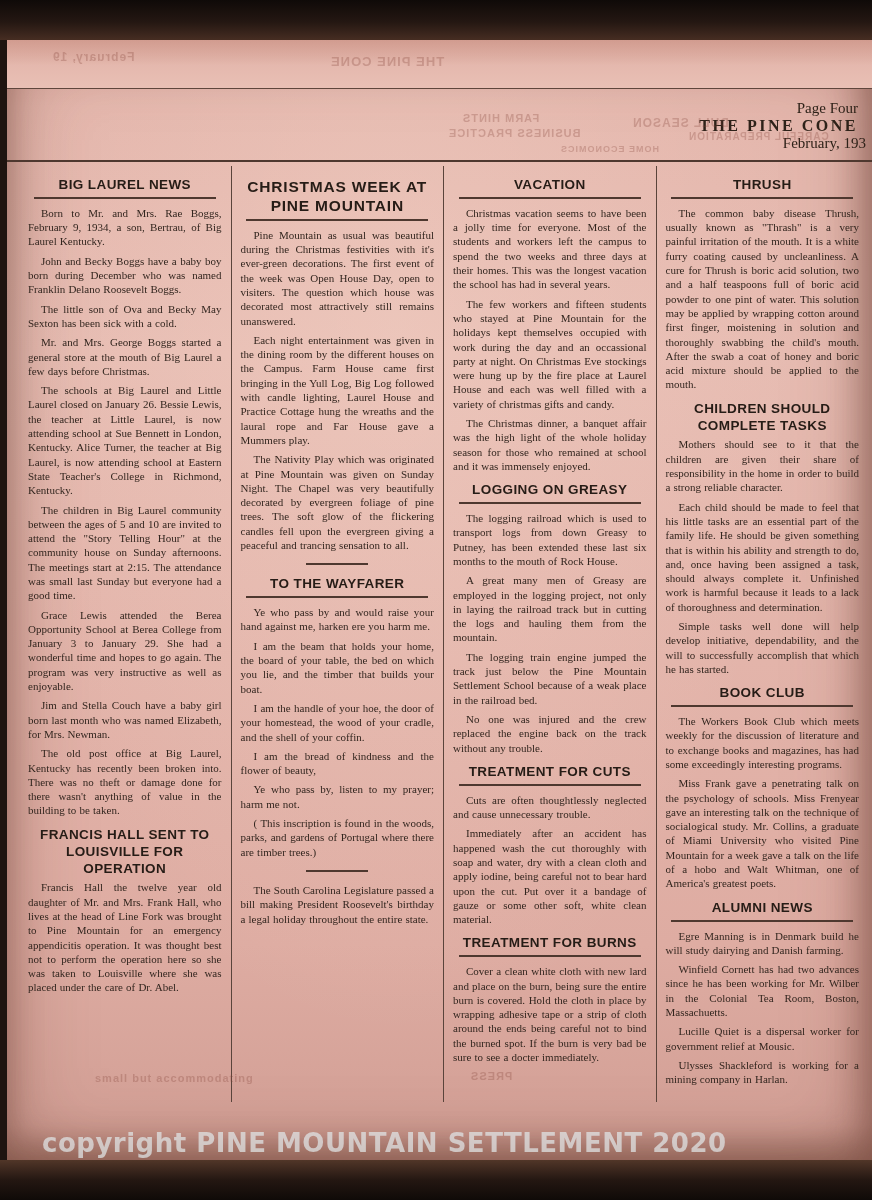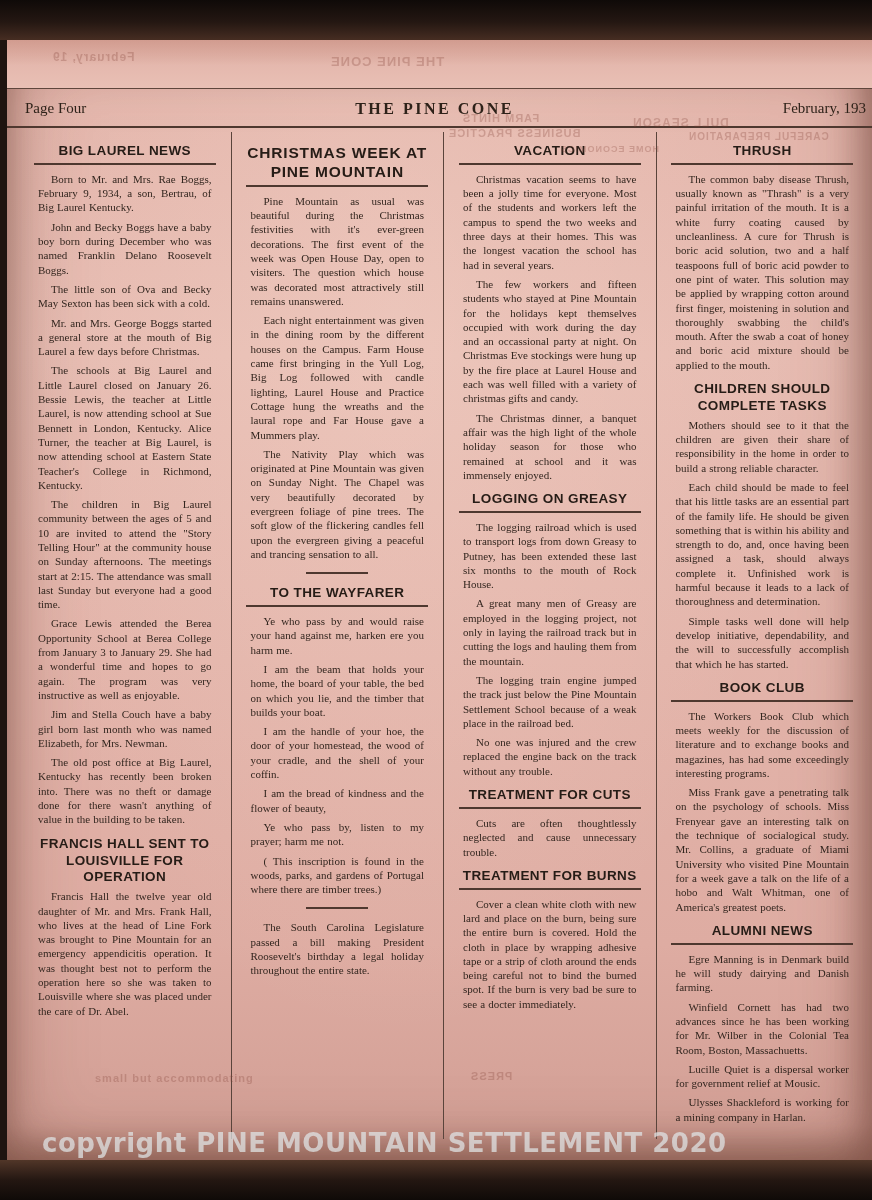--- a/index.html
+++ b/index.html
@@ -8,35 +8,35 @@
     background:linear-gradient(180deg,#0f0a08 0%,#241712 55%,#462d22 100%);}
   .edge-bottom{position:absolute;bottom:0;left:0;right:0;height:40px;z-index:3;
     background:linear-gradient(0deg,#0f0a08 0%,#241712 50%,#513628 100%);}
   .paper{position:absolute;left:7px;right:0;top:38px;bottom:30px;z-index:1;overflow:hidden;
     background:
       radial-gradient(ellipse at 45% 25%,rgba(255,232,218,0.22),rgba(0,0,0,0) 60%),
       linear-gradient(180deg,#d8a89e 0%,#e4b6ac 6%,#e7bcb2 28%,#e3b4aa 55%,#deaca2 80%,#d3a096 96%,#c29184 100%);
     box-shadow:inset 0 0 85px rgba(96,52,40,0.35), inset -14px 0 32px rgba(96,52,40,0.22), inset 0 -26px 34px rgba(80,42,32,0.35);}
   .top-band{height:50px;border-bottom:1px solid #5f463c;
     background:linear-gradient(180deg,rgba(190,128,112,0.45),rgba(0,0,0,0) 55%),linear-gradient(180deg,#dfafa5,#e9c0b5);}
-  .masthead{display:flex;justify-content:space-between;align-items:flex-start;
-    padding:11px 14px 8px 18px;border-bottom:2px solid #4e382f;color:#2e2219;}
+  .masthead{display:flex;justify-content:space-between;align-items:flex-end;
+    padding:11px 14px 8px 18px;border-bottom:2px solid #4e382f;color:#2e2219;flex-direction:column;}
   .masthead .mh-left{font-size:15px;}
   .masthead .mh-center{font-size:16px;font-weight:bold;letter-spacing:2.5px;}
   .masthead .mh-right{font-size:15px;white-space:nowrap;margin-right:-8px;}
   .columns{display:flex;align-items:stretch;padding:4px 4px 0 12px;}
   .column{flex:1 1 0;min-width:0;padding:2px 9px 10px;}
   .column + .column{border-left:1px solid #5a443b;}
   .headline{font-family:"Liberation Sans",sans-serif;font-weight:bold;text-align:center;
     font-size:13.5px;letter-spacing:0.4px;color:#261c16;margin:9px 3px 3px;white-space:pre-line;line-height:1.25;}
   .headline.large{font-size:15.5px;letter-spacing:0.8px;}
   .head-rule{height:2px;background:#4e382f;margin:1px auto 7px;width:94%;}
   .divider{height:2px;background:#4e382f;width:62px;margin:11px auto;}
   p.body-text{font-size:11px;line-height:1.3;text-align:justify;text-indent:13px;
-    margin:0 10px 5px;color:#33261f;word-spacing:0.4px;}
+    margin:0 0 5px;color:#33261f;word-spacing:0.4px;}
   .watermark{position:absolute;left:42px;bottom:42px;z-index:5;font-family:"DejaVu Sans",sans-serif;
     font-size:26px;color:rgba(224,230,232,0.72);letter-spacing:0.5px;white-space:nowrap;font-weight:bold;}
   .ghost{position:absolute;z-index:2;color:rgba(130,66,54,0.28);font-family:"Liberation Sans",sans-serif;
     font-weight:bold;white-space:nowrap;letter-spacing:1px;}
   .ghost.flipped{transform:scaleX(-1);}
 </style>
 </head>
 <body>
 
 <div class="scan" id="scan">
@@ -92,20 +92,21 @@
           <p class="body-text">The Christmas dinner, a banquet affair was the high light of the whole holiday season for those who remained at school and it was immensely enjoyed.</p>
           <h2 class="headline">LOGGING ON GREASY</h2>
           <div class="head-rule"></div>
           <p class="body-text">The logging railroad which is used to transport logs from down Greasy to Putney, has been extended these last six months to the mouth of Rock House.</p>
           <p class="body-text">A great many men of Greasy are employed in the logging project, not only in laying the railroad track but in cutting the logs and hauling them from the mountain.</p>
           <p class="body-text">The logging train engine jumped the track just below the Pine Mountain Settlement School because of a weak place in the railroad bed.</p>
           <p class="body-text">No one was injured and the crew replaced the engine back on the track without any trouble.</p>
           <h2 class="headline">TREATMENT FOR CUTS</h2>
           <div class="head-rule"></div>
           <p class="body-text">Cuts are often thoughtlessly neglected and cause unnecessary trouble.</p>
+          <p class="body-text">Immediately after an accident has happened wash the cut thoroughly with soap and water, dry with a clean cloth and apply iodine, being careful not to bear hard upon the cut. Put over it a bandage of gauze or some other soft, white clean material.</p>
           <h2 class="headline">TREATMENT FOR BURNS</h2>
           <div class="head-rule"></div>
           <p class="body-text">Cover a clean white cloth with new lard and place on the burn, being sure the entire burn is covered. Hold the cloth in place by wrapping adhesive tape or a strip of cloth around the ends being careful not to bind the burned spot. If the burn is very bad be sure to see a docter immediately.</p>
         </div>
         <div class="column">
           <h2 class="headline">THRUSH</h2>
           <div class="head-rule"></div>
           <p class="body-text">The common baby disease Thrush, usually known as "Thrash" is a very painful irritation of the mouth. It is a white furry coating caused by uncleanliness. A cure for Thrush is boric acid solution, two and a half teaspoons full of boric acid powder to one pint of water. This solution may be applied by wrapping cotton around first finger, moistening in solution and thoroughly swabbing the child's mouth. After the swab a coat of honey and boric acid mixture should be applied to the mouth.</p>
           <h2 class="headline">CHILDREN SHOULD
 COMPLETE TASKS</h2>

